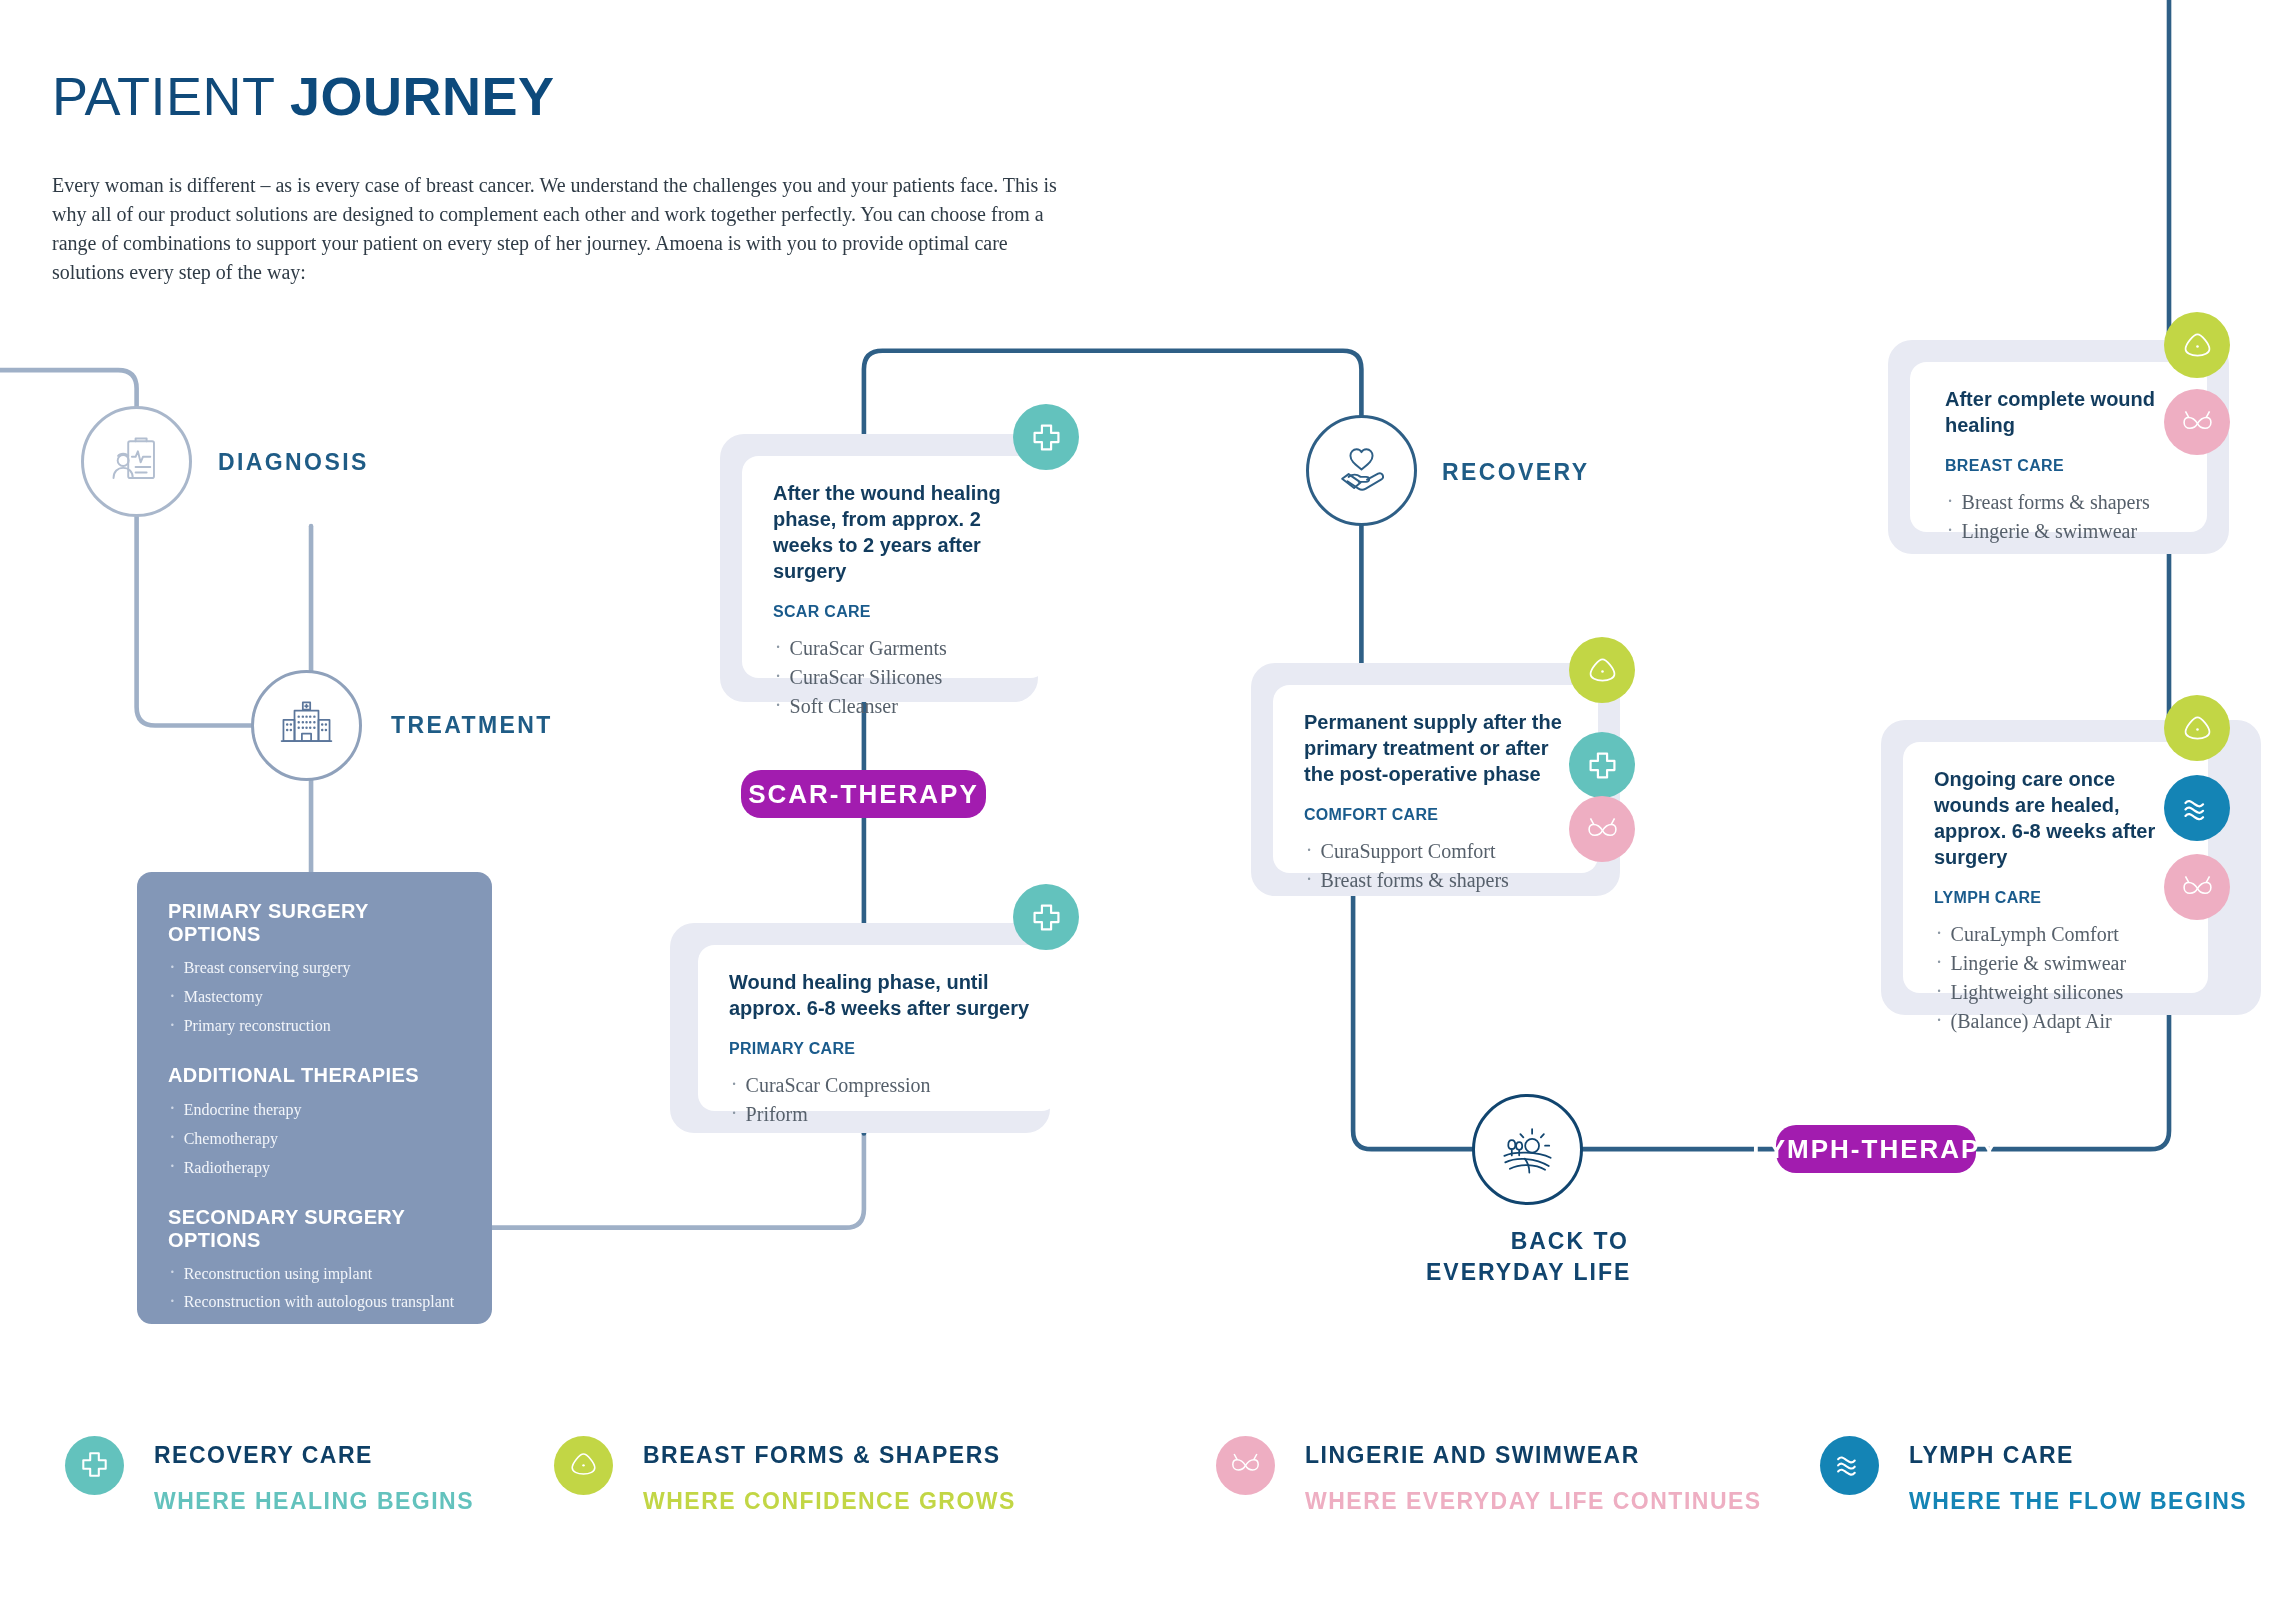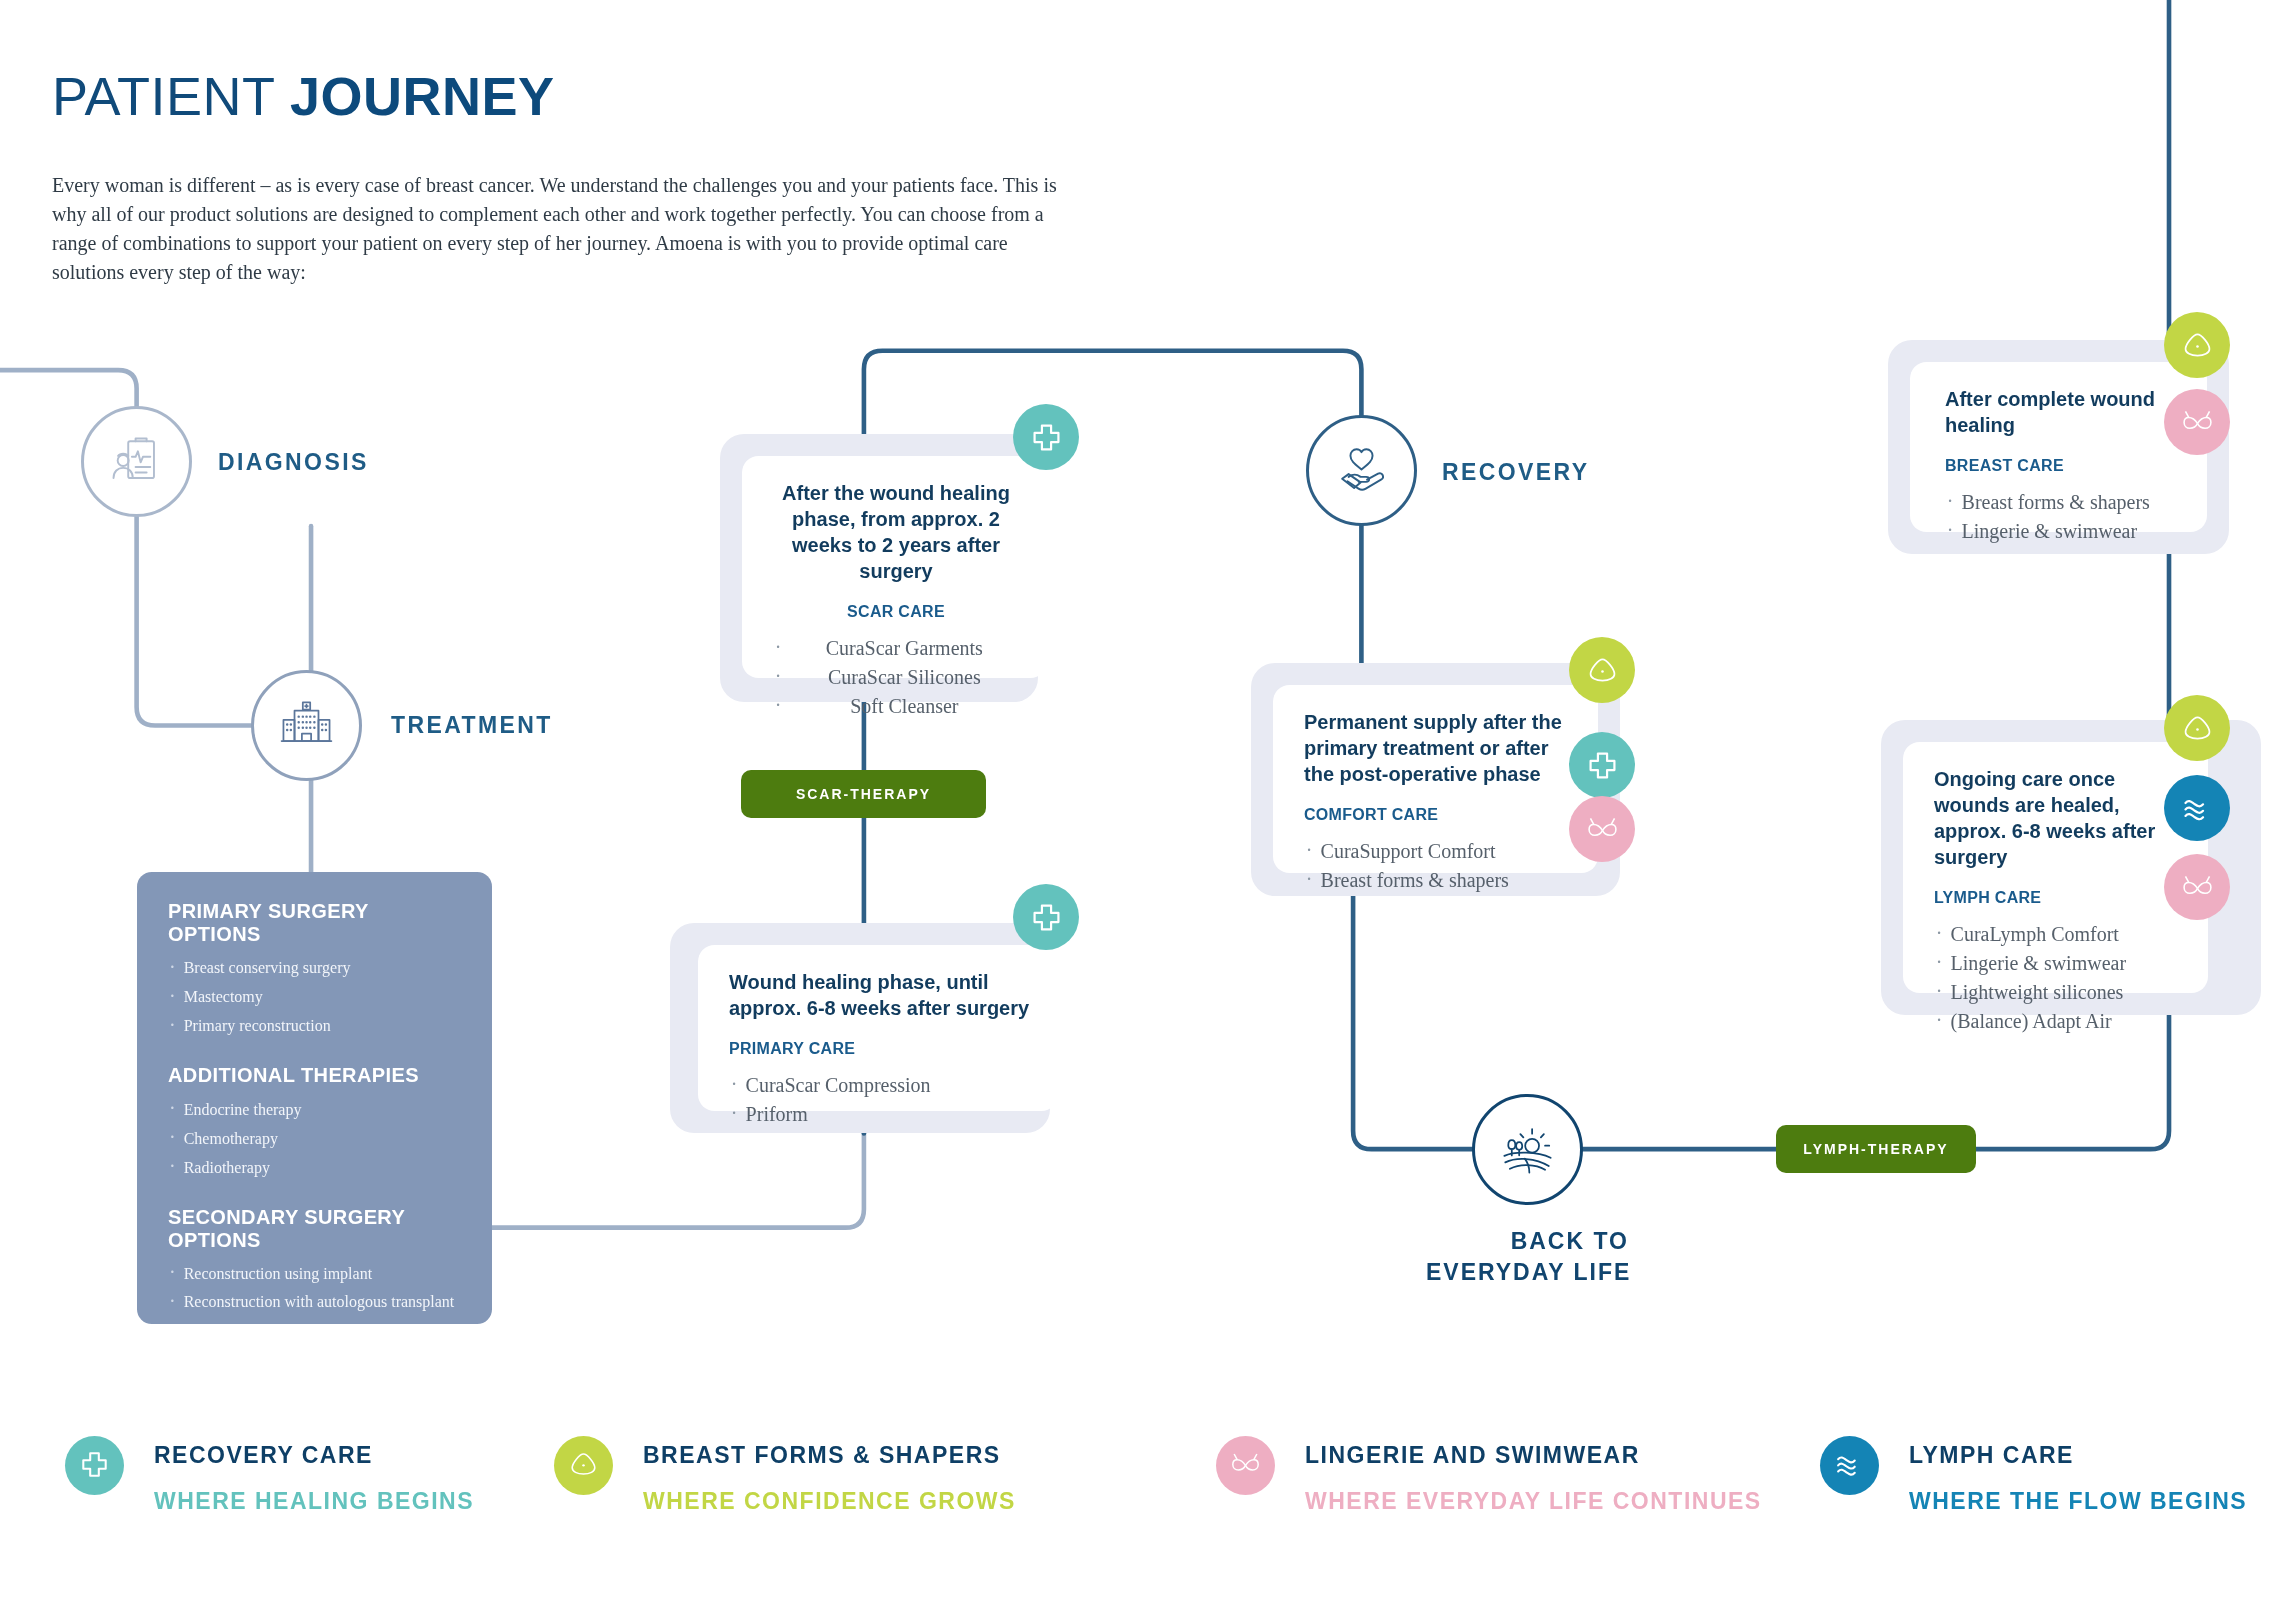--- a/index.html
+++ b/index.html
@@ -93,24 +93,24 @@
     font-size:16px;line-height:29px;color:#f2f5fa;
     padding-left:15.7px;position:relative;
   }
   .treatbox ul li:before{
     content:"\00B7";position:absolute;left:0.9px;top:-0.9px;color:#cfd8e6;font-size:20px;
   }
 
   
   .pill{
     position:absolute;
-    background:#4d7c0f;
-    border-radius:10px;
+    background:#a21caf;
+    border-radius:20px;
     display:flex;align-items:center;justify-content:center;
-    color:#ffffff;font-weight:700;letter-spacing:2px;font-size:14px;
+    color:#ffffff;font-weight:700;letter-spacing:2px;font-size:26px;
     white-space:nowrap;
   }
 
   
   .badge{
     position:absolute;border-radius:50%;
     display:flex;align-items:center;justify-content:center;
   }
   .badge svg{display:block;}
 
@@ -265,21 +265,21 @@
       <li>Radiotherapy</li>
     </ul>
     <h4 class="gap">SECONDARY SURGERY OPTIONS</h4>
     <ul>
       <li>Reconstruction using implant</li>
       <li style="white-space:normal;line-height:28px;">Reconstruction with autologous transplant</li>
     </ul>
   </div>
 
   <div class="card" style="left:720px;top:434px;width:318px;height:268px;">
-    <div class="card-inner" style="left:22px;top:22px;width:305px;height:222px;text-align:center;">
+    <div class="card-inner" style="left:22px;top:22px;width:305px;height:222px;">
       <div class="card-head">After the wound healing phase, from approx. 2 weeks to 2 years after surgery</div>
       <div class="card-sub">SCAR CARE</div>
       <ul class="card-list">
         <li>CuraScar Garments</li>
         <li>CuraScar Silicones</li>
         <li>Soft Cleanser</li>
       </ul>
     </div>
   </div>
   <div class="badge" style="left:1013px;top:404px;width:66px;height:66px;background:#63c2bd;">

